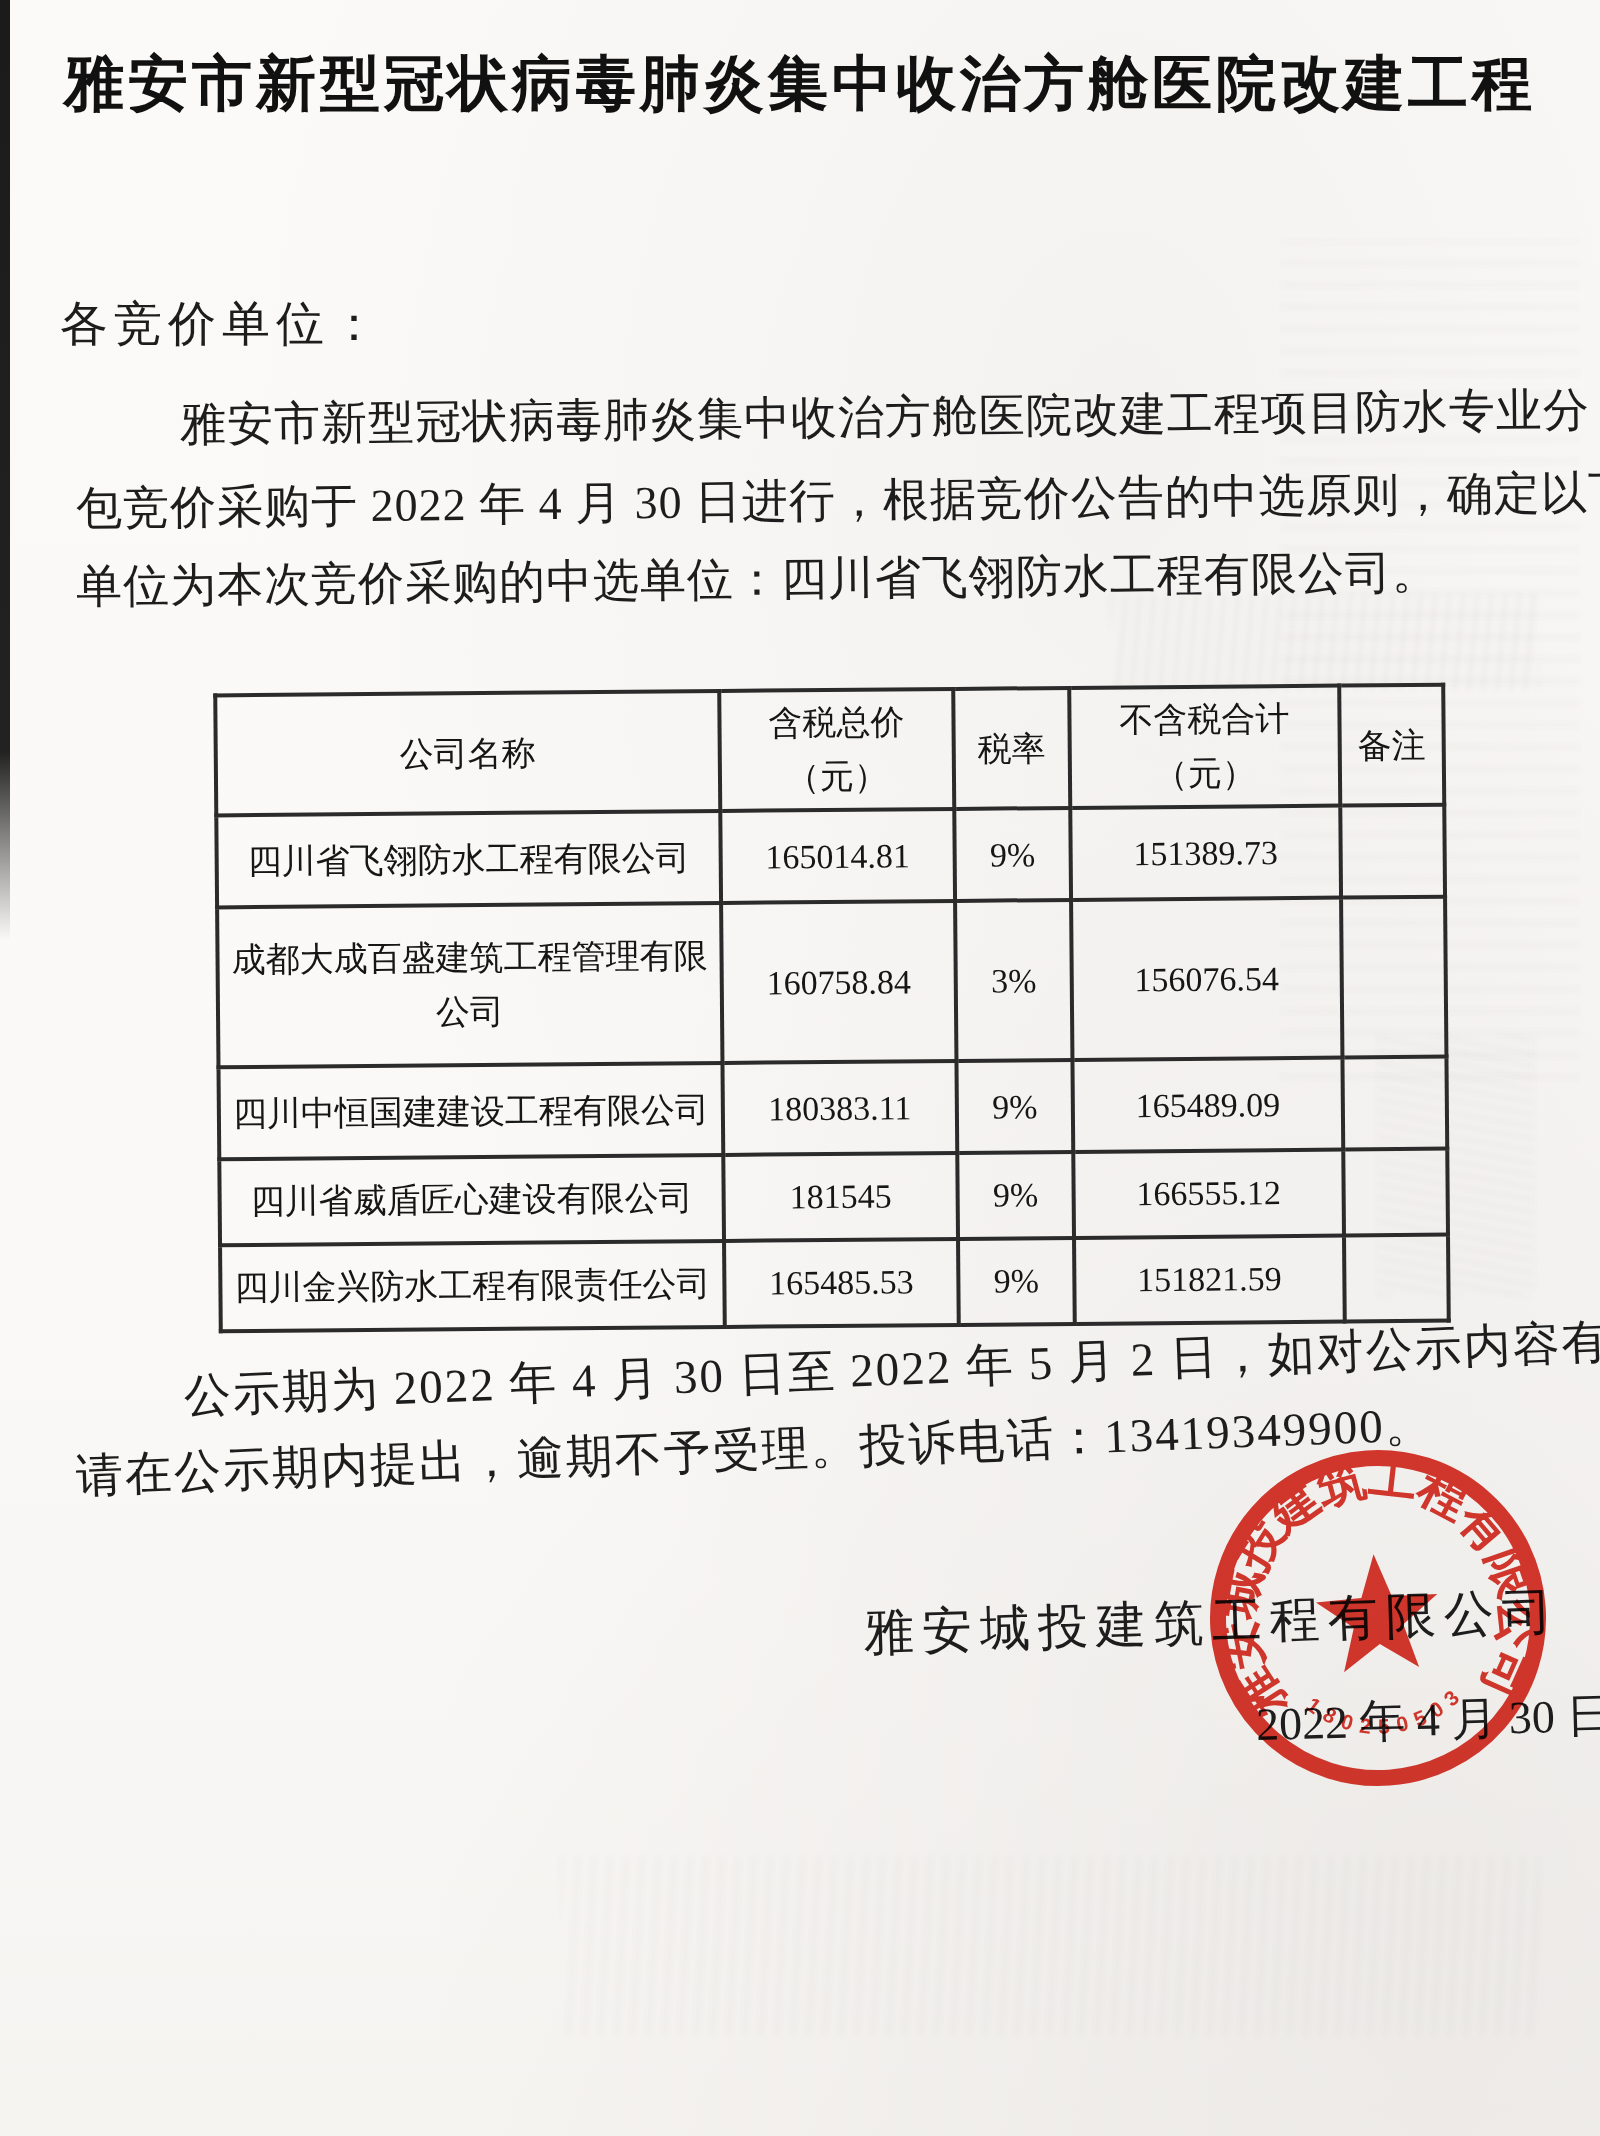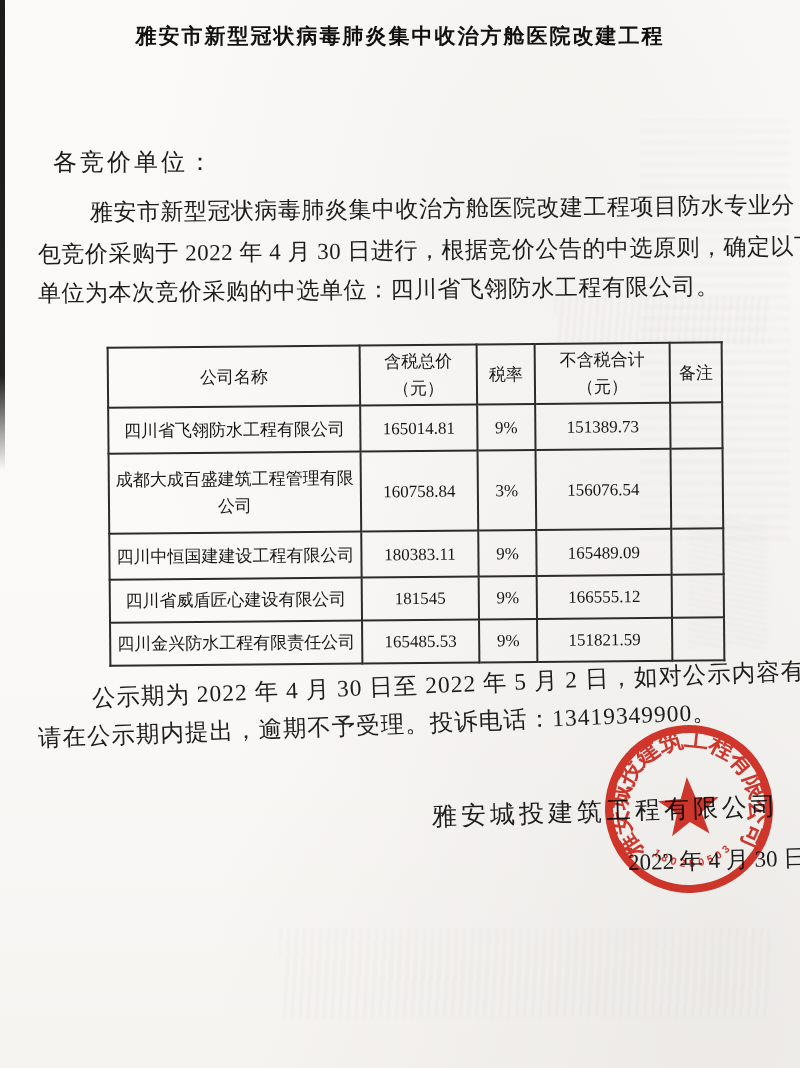--- a/index.html
+++ b/index.html
@@ -17,27 +17,27 @@
     color:#1d1d1d;
   }
   
   .left-edge{
     position:absolute;left:0;top:0;width:5px;height:470px;
     background:linear-gradient(180deg,#1b1b1b 0%,#222 80%,rgba(34,34,34,0) 100%);
   }
   .title{
     position:absolute;left:0;width:800px;text-align:center;margin:0;
     font-family:"Liberation Sans", sans-serif;
-    font-weight:bold;font-size:21px;letter-spacing:2px;color:#111;
+    font-weight:bold;font-size:30px;letter-spacing:2px;color:#111;
     white-space:nowrap;
   }
   .title.l1{top:22px;}
   .title.l2{top:72px;}
   .salutation{
-    position:absolute;left:53px;top:146px;
+    position:absolute;left:30px;top:146px;
     font-size:24px;letter-spacing:3px;white-space:nowrap;
   }
   .body-line{
     position:absolute;font-size:23px;white-space:nowrap;letter-spacing:0.5px;
     transform:rotate(-0.6deg);transform-origin:left center;
   }
   .bl1{left:90px;top:197px;}
   .bl2{left:38px;top:239px;}
   .bl3{left:38px;top:278px;}
   table.bid{

